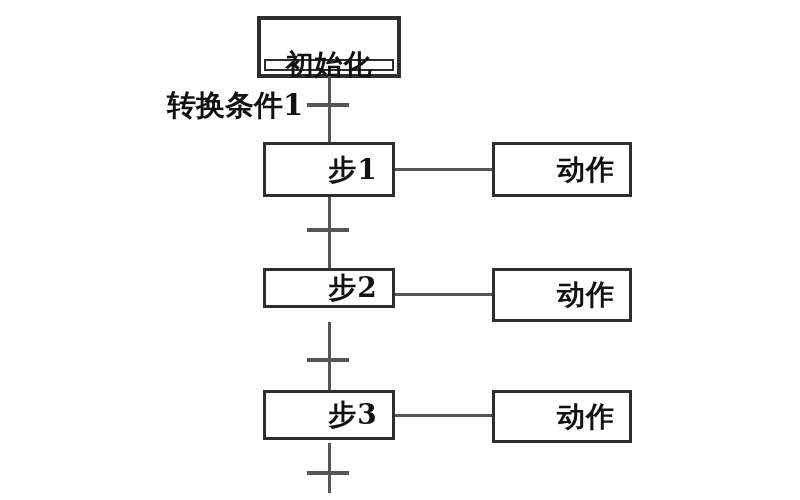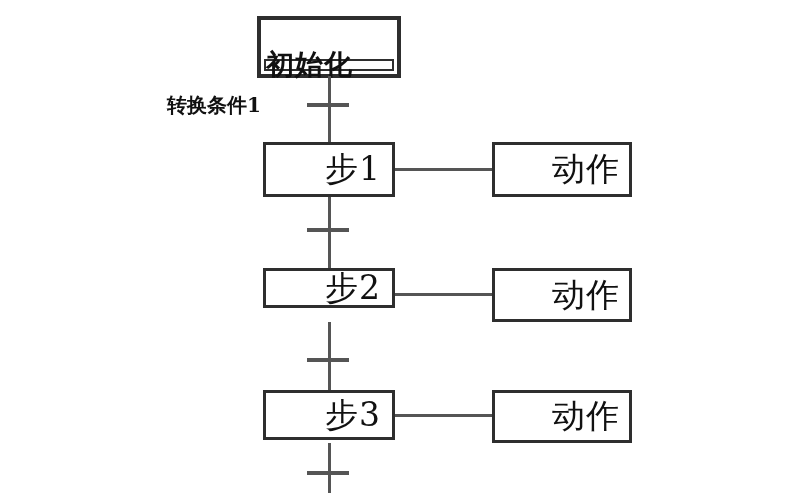--- a/index.html
+++ b/index.html
@@ -18,42 +18,42 @@
   .canvas{position:relative;width:800px;height:500px;background:var(--background);}
 
   
   .init-outer{
     position:absolute;left:257px;top:16px;width:144px;height:62px;
     border:4px solid var(--border);background:var(--background);
   }
   .init-inner{
     position:absolute;left:3px;top:3px;right:3px;bottom:3px;
     border:2px solid var(--border);
-    display:flex;align-items:center;margin-top:36px;
+    display:flex;align-items:center;justify-content:center;margin-top:36px;
   }
   .init-label{font-size:28px;font-weight:bold;letter-spacing:1px;color:var(--text);}
 
   
   .box{
     position:absolute;border:3px solid var(--border);background:var(--background);
     display:flex;align-items:center;justify-content:center;
   }
-  .box .box-label{font-size:33px;font-weight:normal;letter-spacing:1px;color:var(--text);margin-left:48px;}
+  .box .box-label{font-size:28px;font-weight:bold;letter-spacing:1px;color:var(--text);margin-left:48px;}
   .step-box{left:263px;width:132px;}
   .action-box{left:492px;width:140px;}
 
   
   .vline{position:absolute;left:328px;width:3px;background:var(--line);}
   .hline{position:absolute;left:395px;width:97px;height:3px;background:var(--line);}
   .tick{position:absolute;left:307px;width:42px;height:4px;background:var(--line);}
 
   
   .tlabel{
     position:absolute;left:167px;width:150px;height:30px;line-height:30px;
-    font-size:20px;font-weight:bold;color:var(--text);white-space:nowrap;
+    font-size:29px;font-weight:bold;color:var(--text);white-space:nowrap;
   }
 </style>
 </head>
 <body>
 
 <div class="canvas">
 
   <div class="init-outer">
     <div class="init-inner">
       <span class="init-label">初始化</span>

